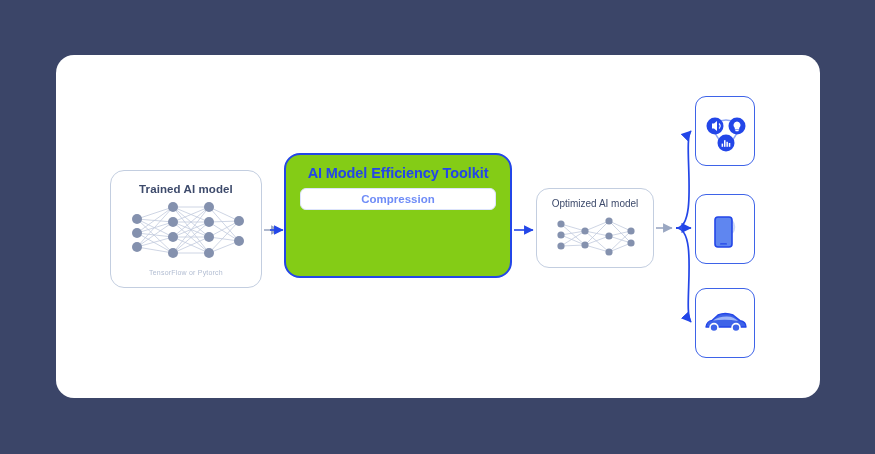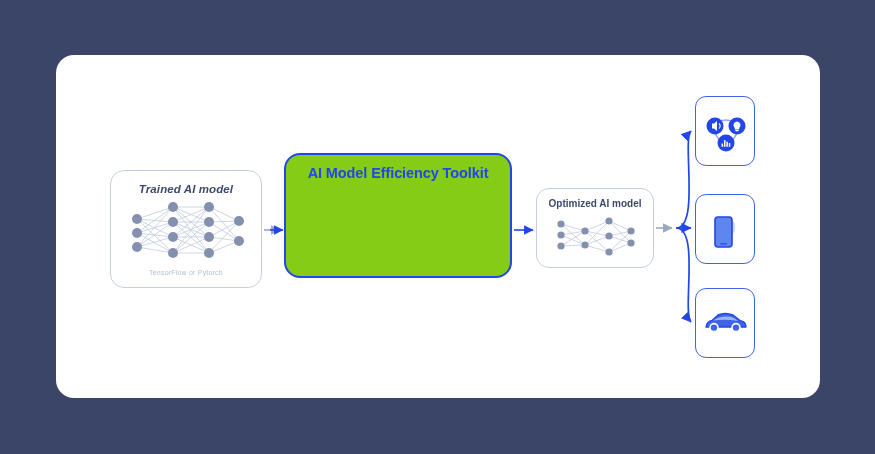--- a/index.html
+++ b/index.html
@@ -48,21 +48,20 @@
     background: #fff;
     box-sizing: border-box;
   }
   #trained-title {
     text-align: center;
     font-size: 11.5px;
     font-weight: 700;
     color: #3d4a6b;
     margin-top: 12px;
     letter-spacing: .1px;
-    font-style: italic;
   }
   #trained-caption {
     text-align: center;
     font-size: 7px;
     color: #b2bdd2;
     position: absolute;
     left: 0;
     right: 0;
     bottom: 11px;
     letter-spacing: .2px;
@@ -115,21 +114,21 @@
     width: 118px;
     height: 80px;
     border: 1.4px solid #c3cee0;
     border-radius: 13px;
     background: #fff;
     box-sizing: border-box;
   }
   #optimized-title {
     text-align: center;
     font-size: 10px;
-    font-weight: 700;
+    font-weight: 400;
     color: #3d4a6b;
     margin-top: 9px;
   }
   
   .device-box {
     position: absolute;
     width: 60px;
     height: 70px;
     border: 1.6px solid #3e63e8;
     border-radius: 11px;
@@ -226,20 +225,21 @@
           <circle cx="128" cy="44" r="5"></circle>
       </g>
     </svg>
     <div id="trained-caption">TensorFlow or Pytorch</div>
   </div>
 
   <div id="aimet-box">
     <div id="aimet-title">
       <div>AI Model Efficiency Toolkit</div>
     </div>
+    <div class="pill">Compression</div>
   </div>
 
   <div id="optimized-box">
     <div id="optimized-title">Optimized AI model</div>
     <svg class="net" style="top:26px;height:48px" width="118" height="48">
       <g stroke="#c2cadd" stroke-width=".8">
         <line x1="24" y1="9" x2="48" y2="16"></line>
           <line x1="24" y1="9" x2="48" y2="30"></line>
         <line x1="24" y1="20" x2="48" y2="16"></line>
           <line x1="24" y1="20" x2="48" y2="30"></line>

